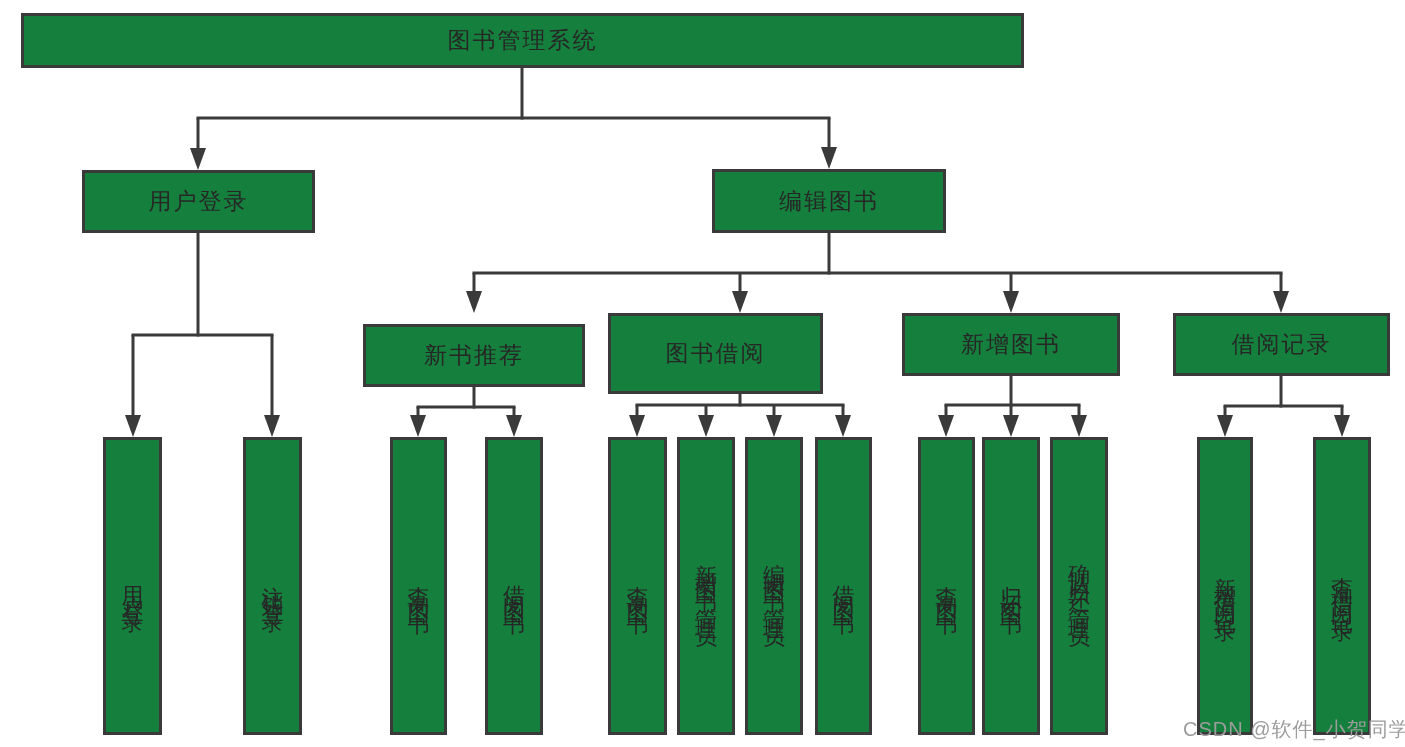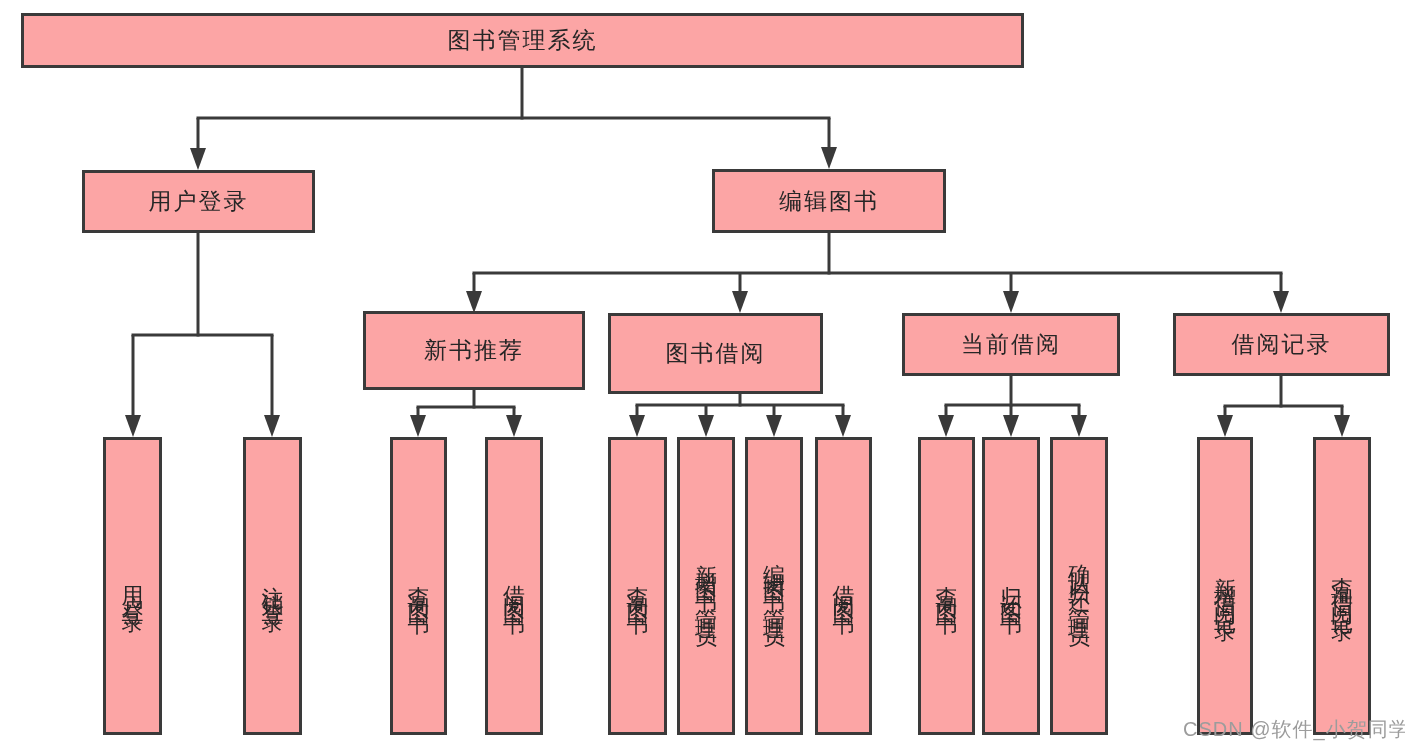--- a/index.html
+++ b/index.html
@@ -11,21 +11,21 @@
     font-family:"Liberation Sans","DejaVu Sans",sans-serif;
   }
   #connectors{
     position:absolute;left:0;top:0;width:1405px;height:747px;
     pointer-events:none;
   }
   .node{
     position:absolute;
     box-sizing:border-box;
     border:3px solid #3a3a3a;
-    background:#fca5a5;
+    background:#15803d;
     display:flex;
     align-items:center;
     justify-content:center;
     color:#262626;
   }
   .node.h span{
     font-size:23px;
     letter-spacing:2px;
     white-space:nowrap;
   }
@@ -117,30 +117,30 @@
 </div>
 
 <div class="node h" style="left:82px;top:170px;width:233px;height:63px">
   <span>用户登录</span>
 </div>
 
 <div class="node h" style="left:712px;top:169px;width:234px;height:64px">
   <span>编辑图书</span>
 </div>
 
-<div class="node h" style="left:363px;top:311px;width:222px;height:79px">
+<div class="node h" style="left:363px;top:324px;width:222px;height:63px">
   <span>新书推荐</span>
 </div>
 
 <div class="node h" style="left:608px;top:313px;width:215px;height:81px">
   <span>图书借阅</span>
 </div>
 
 <div class="node h" style="left:902px;top:313px;width:218px;height:63px">
-  <span>当前借阅</span>
+  <span>新增图书</span>
 </div>
 
 <div class="node h" style="left:1173px;top:313px;width:217px;height:63px">
   <span>借阅记录</span>
 </div>
 
 <div class="node leaf" style="left:103px;top:437px;width:59px;height:298px">
   <span>用户登录</span>
 </div>
 

